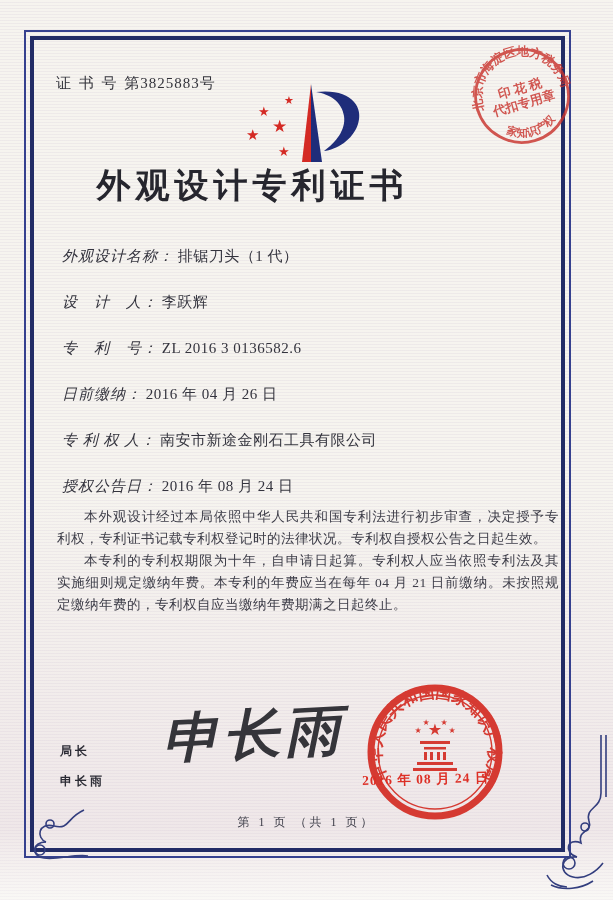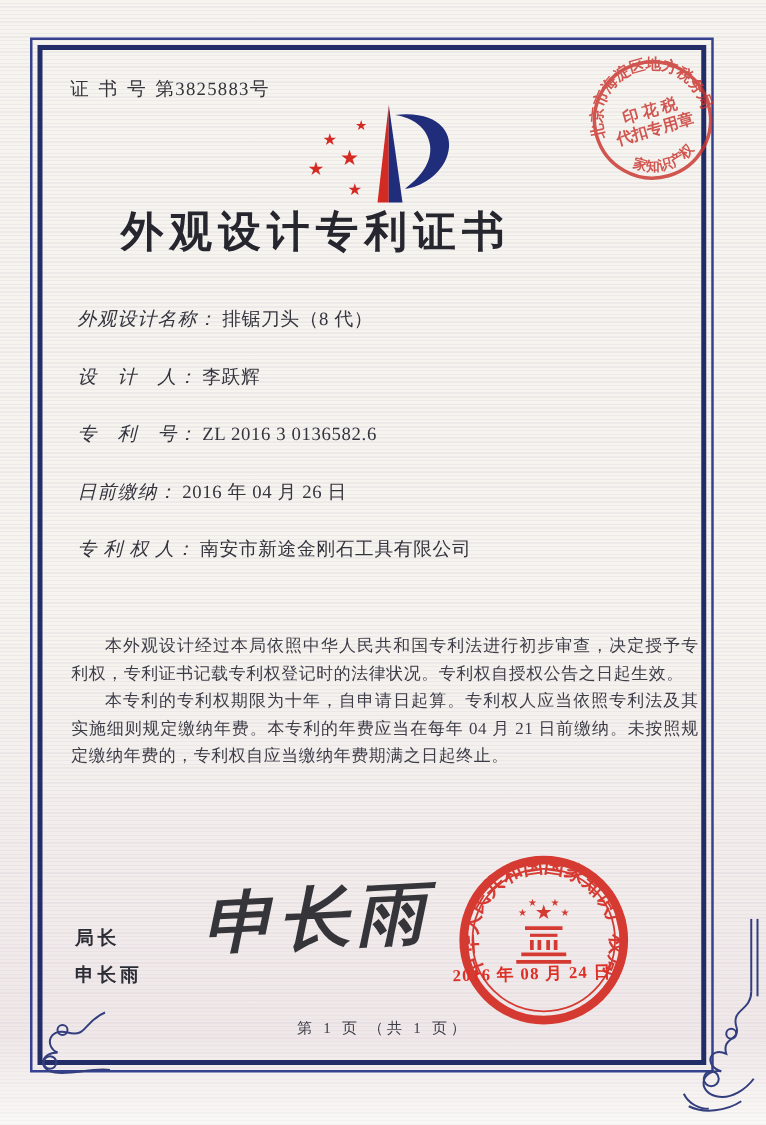--- a/index.html
+++ b/index.html
@@ -18,21 +18,21 @@
   
   .frame-outer {
     position:absolute; left:24px; top:30px; width:547px; height:828px;
     border:2px solid #36418f;
   }
   .frame-inner {
     position:absolute; left:30px; top:36px; width:535px; height:816px;
     border:4px solid #222c66;
   }
   .cert-no {
-    position:absolute; left:56px; top:62px;
+    position:absolute; left:56px; top:74px;
     font-size:15px; color:#33333b; letter-spacing:2px;
   }
   .cert-no .num { letter-spacing:1px; }
   
   .logo { position:absolute; left:232px; top:78px; width:158px; height:92px; }
   
   .title {
     position:absolute; left:0; top:163px; width:505px; text-align:center;
     font-size:34px; font-weight:bold; color:#26262e; letter-spacing:5px;
   }
@@ -41,21 +41,21 @@
   .field-row { margin-bottom:25px; font-size:15px; line-height:21px; color:#34343e; }
   .field-row .lab { letter-spacing:1px;font-style:italic; }
   .field-row .val { letter-spacing:0.5px; }
   
   .body-text {
     position:absolute; left:57px; top:506px; width:502px;
     font-size:13.5px; line-height:22px; color:#3d3d48; text-align:justify;
   }
   .body-text p { text-indent:2em; letter-spacing:0.5px; }
   
-  .director { position:absolute; left:60px; top:736px; font-size:15px; color:#2d2d36; letter-spacing:3px; line-height:30px; font-weight:bold; }
+  .director { position:absolute; left:60px; top:736px; font-size:12px; color:#2d2d36; letter-spacing:3px; line-height:30px; font-weight:bold; }
   .signature {
     position:absolute; left:168px; top:698px; width:210px; height:100px;
     font-family:"DejaVu Serif",serif; font-style:italic; font-weight:bold;
     font-size:54px; color:#26262c; transform:rotate(-3deg) scaleX(1.05);
     letter-spacing:4px; opacity:0.92; white-space:nowrap;
   }
   
   .tax-seal { position:absolute; left:464px; top:38px; width:116px; height:116px; transform:rotate(-16deg); opacity:0.82; }
   .office-seal { position:absolute; left:360px; top:677px; width:150px; height:150px; opacity:0.9; }
   .seal-date {
@@ -100,37 +100,41 @@
 
       <path d="M 84,14 C 118,10 132,28 126,46 C 121,62 104,72 92,73 C 104,64 114,52 112,38 C 110,24 98,16 84,14 Z" fill="#1f2d7a"></path>
     </svg>
   </div>
 
   <div class="title">外观设计专利证书</div>
 
   <div class="fields">
     <div class="field-row">
       <span class="lab">外观设计名称：</span>
-      <span class="val">排锯刀头（8 代）</span>
+      <span class="val">排锯刀头（1 代）</span>
     </div>
     <div class="field-row">
       <span class="lab">设　计　人：</span>
       <span class="val">李跃辉</span>
     </div>
     <div class="field-row">
       <span class="lab">专　利　号：</span>
       <span class="val">ZL 2016 3 0136582.6</span>
     </div>
     <div class="field-row">
       <span class="lab">日前缴纳：</span>
       <span class="val">2016 年 04 月 26 日</span>
     </div>
     <div class="field-row">
       <span class="lab">专 利 权 人：</span>
       <span class="val">南安市新途金刚石工具有限公司</span>
+    </div>
+    <div class="field-row">
+      <span class="lab">授权公告日：</span>
+      <span class="val">2016 年 08 月 24 日</span>
     </div>
   </div>
 
   <div class="body-text">
     <p>本外观设计经过本局依照中华人民共和国专利法进行初步审查，决定授予专利权，专利证书记载专利权登记时的法律状况。专利权自授权公告之日起生效。</p>
     <p>本专利的专利权期限为十年，自申请日起算。专利权人应当依照专利法及其实施细则规定缴纳年费。本专利的年费应当在每年 04 月 21 日前缴纳。未按照规定缴纳年费的，专利权自应当缴纳年费期满之日起终止。</p>
   </div>
 
   <div class="director">
     <div>局长</div>

